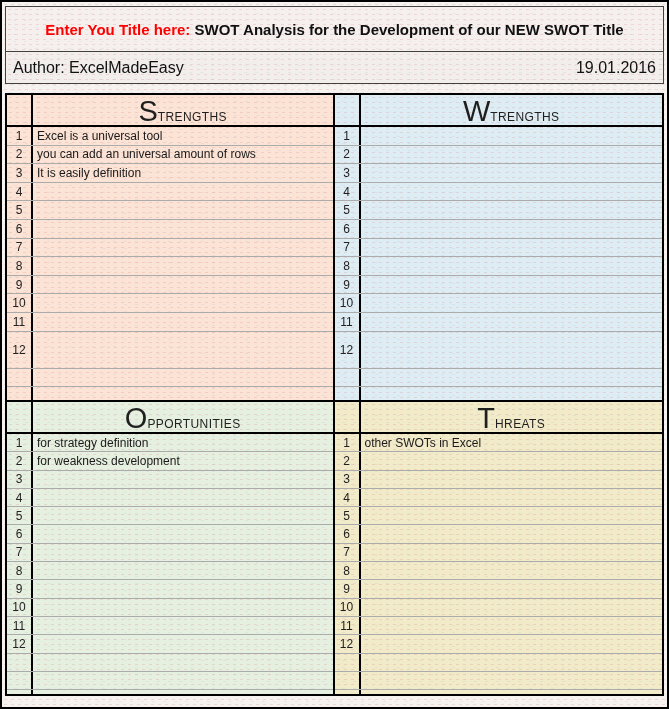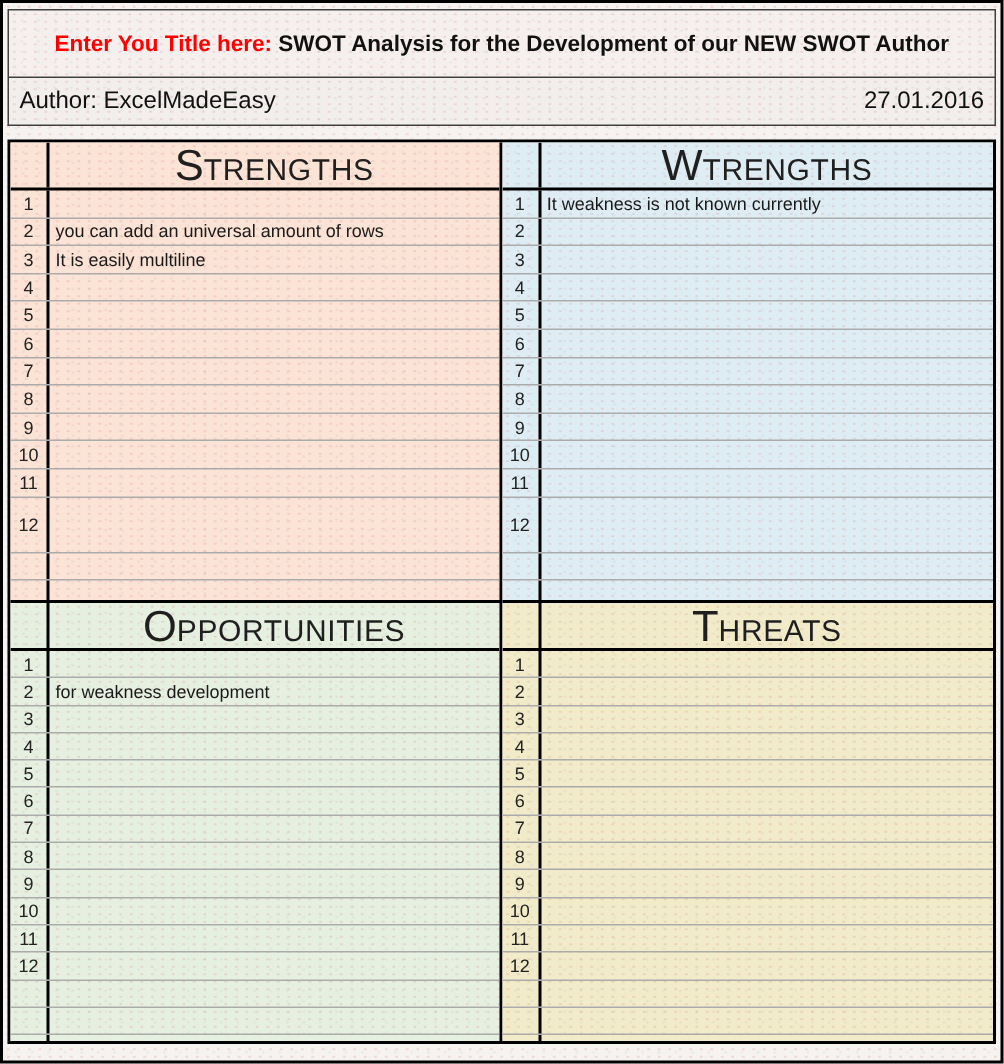--- a/index.html
+++ b/index.html
@@ -42,72 +42,73 @@
   .q.tl{border-right:2px solid #000;border-bottom:2px solid #000;}
   .q.tr{border-bottom:2px solid #000;}
   .q.bl{border-right:2px solid #000;}
   .qheader{height:32px;border-bottom:2px solid #000;display:flex;box-sizing:border-box;}
   .numhead{width:26px;border-right:2px solid #000;box-sizing:border-box;}
   .qtitle{
     flex:1;display:flex;align-items:baseline;justify-content:center;
     color:#1f1f1f;padding-top:2px;
   }
   .qtitle .big{font-size:29px;line-height:28px;}
-  .qtitle .rest{font-size:20px;letter-spacing:.4px;}
+  .qtitle .rest{font-size:12px;letter-spacing:.4px;}
   .rows{display:block;}
   .row{display:flex;border-bottom:1px solid #ababab;box-sizing:border-box;height:18.6px;}
   .bottom .row{height:18.3px;}
   .top .row:nth-child(12){height:37px;}
   .row .num{
     width:26px;border-right:2px solid #000;box-sizing:border-box;
     display:flex;align-items:center;justify-content:center;
     font-size:12px;color:#222;flex:0 0 26px;
   }
   .row .cell{
     flex:1;font-size:12px;color:#1a1a1a;line-height:16px;
     padding:1px 4px;display:flex;align-items:center;overflow:hidden;
   }
 </style>
 </head>
 <body>
 
 <div class="frame tex">
 
   <div class="titlebox tex">
-    <span style="color: rgb(255, 0, 0);">Enter You Title here:</span><span> SWOT Analysis for the Development of our NEW SWOT Author</span>
+    <span style="color: rgb(255, 0, 0);">Enter You Title here:</span><span> SWOT Analysis for the Development of our NEW SWOT Title</span>
   </div>
 
   <div class="authorbox tex">
     <span>Author: ExcelMadeEasy</span>
-    <span>27.01.2016</span>
+    <span>19.01.2016</span>
   </div>
 
   <div class="gap"></div>
 
   <div class="grid">
 
     <div class="q tl top tex" style="background-color: rgb(251, 227, 213);">
       <div class="qheader">
         <div class="numhead"></div>
         <div class="qtitle">
           <span class="big">S</span>
             <span class="rest">TRENGTHS</span>
         </div>
       </div>
       <div class="rows">
           <div class="row">
             <div class="num">1</div>
+            <div class="cell">Excel is a universal tool</div>
           </div>
           <div class="row">
             <div class="num">2</div>
             <div class="cell">you can add an universal amount of rows</div>
           </div>
           <div class="row">
             <div class="num">3</div>
-            <div class="cell">It is easily multiline</div>
+            <div class="cell">It is easily definition</div>
           </div>
           <div class="row">
             <div class="num">4</div>
             <div class="cell"></div>
           </div>
           <div class="row">
             <div class="num">5</div>
             <div class="cell"></div>
           </div>
           <div class="row">
@@ -152,21 +153,20 @@
       <div class="qheader">
         <div class="numhead"></div>
         <div class="qtitle">
           <span class="big">W</span>
             <span class="rest">TRENGTHS</span>
         </div>
       </div>
       <div class="rows">
           <div class="row">
             <div class="num">1</div>
-            <div class="cell">It weakness is not known currently</div>
           </div>
           <div class="row">
             <div class="num">2</div>
             <div class="cell"></div>
           </div>
           <div class="row">
             <div class="num">3</div>
             <div class="cell"></div>
           </div>
           <div class="row">
@@ -220,20 +220,21 @@
       <div class="qheader">
         <div class="numhead"></div>
         <div class="qtitle">
           <span class="big">O</span>
             <span class="rest">PPORTUNITIES</span>
         </div>
       </div>
       <div class="rows">
           <div class="row">
             <div class="num">1</div>
+            <div class="cell">for strategy definition</div>
           </div>
           <div class="row">
             <div class="num">2</div>
             <div class="cell">for weakness development</div>
           </div>
           <div class="row">
             <div class="num">3</div>
           </div>
           <div class="row">
             <div class="num">4</div>
@@ -290,20 +291,21 @@
       <div class="qheader">
         <div class="numhead"></div>
         <div class="qtitle">
           <span class="big">T</span>
             <span class="rest">HREATS</span>
         </div>
       </div>
       <div class="rows">
           <div class="row">
             <div class="num">1</div>
+            <div class="cell">other SWOTs in Excel</div>
           </div>
           <div class="row">
             <div class="num">2</div>
             <div class="cell"></div>
           </div>
           <div class="row">
             <div class="num">3</div>
             <div class="cell"></div>
           </div>
           <div class="row">

